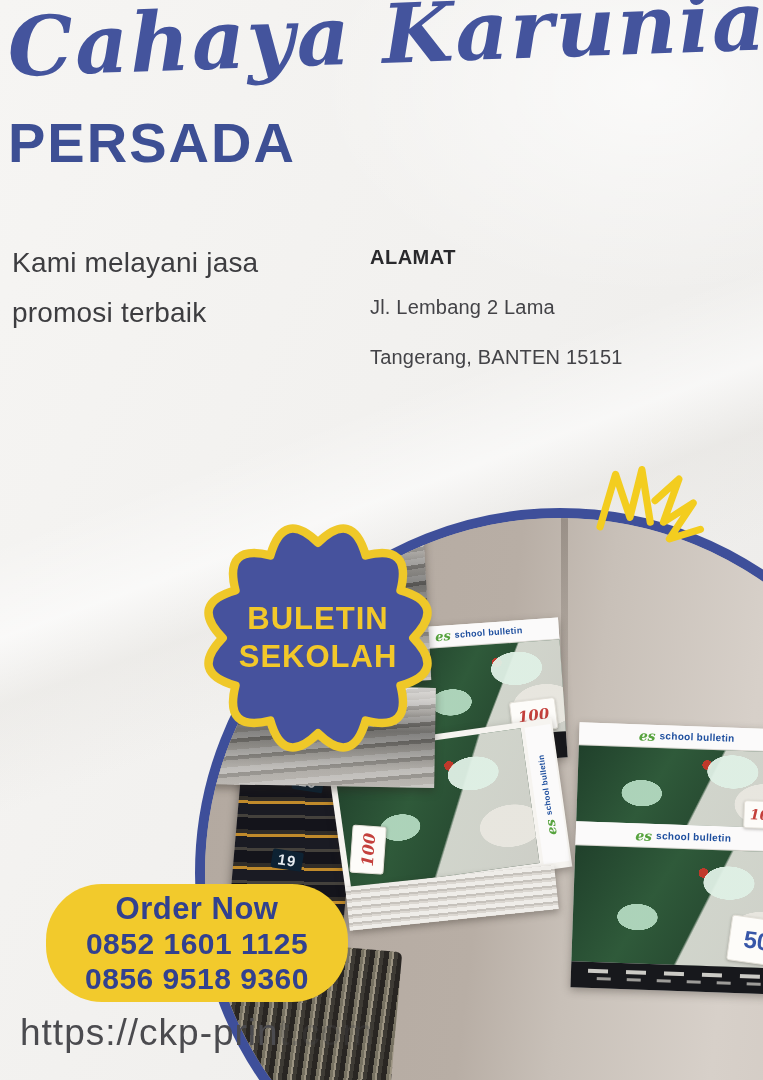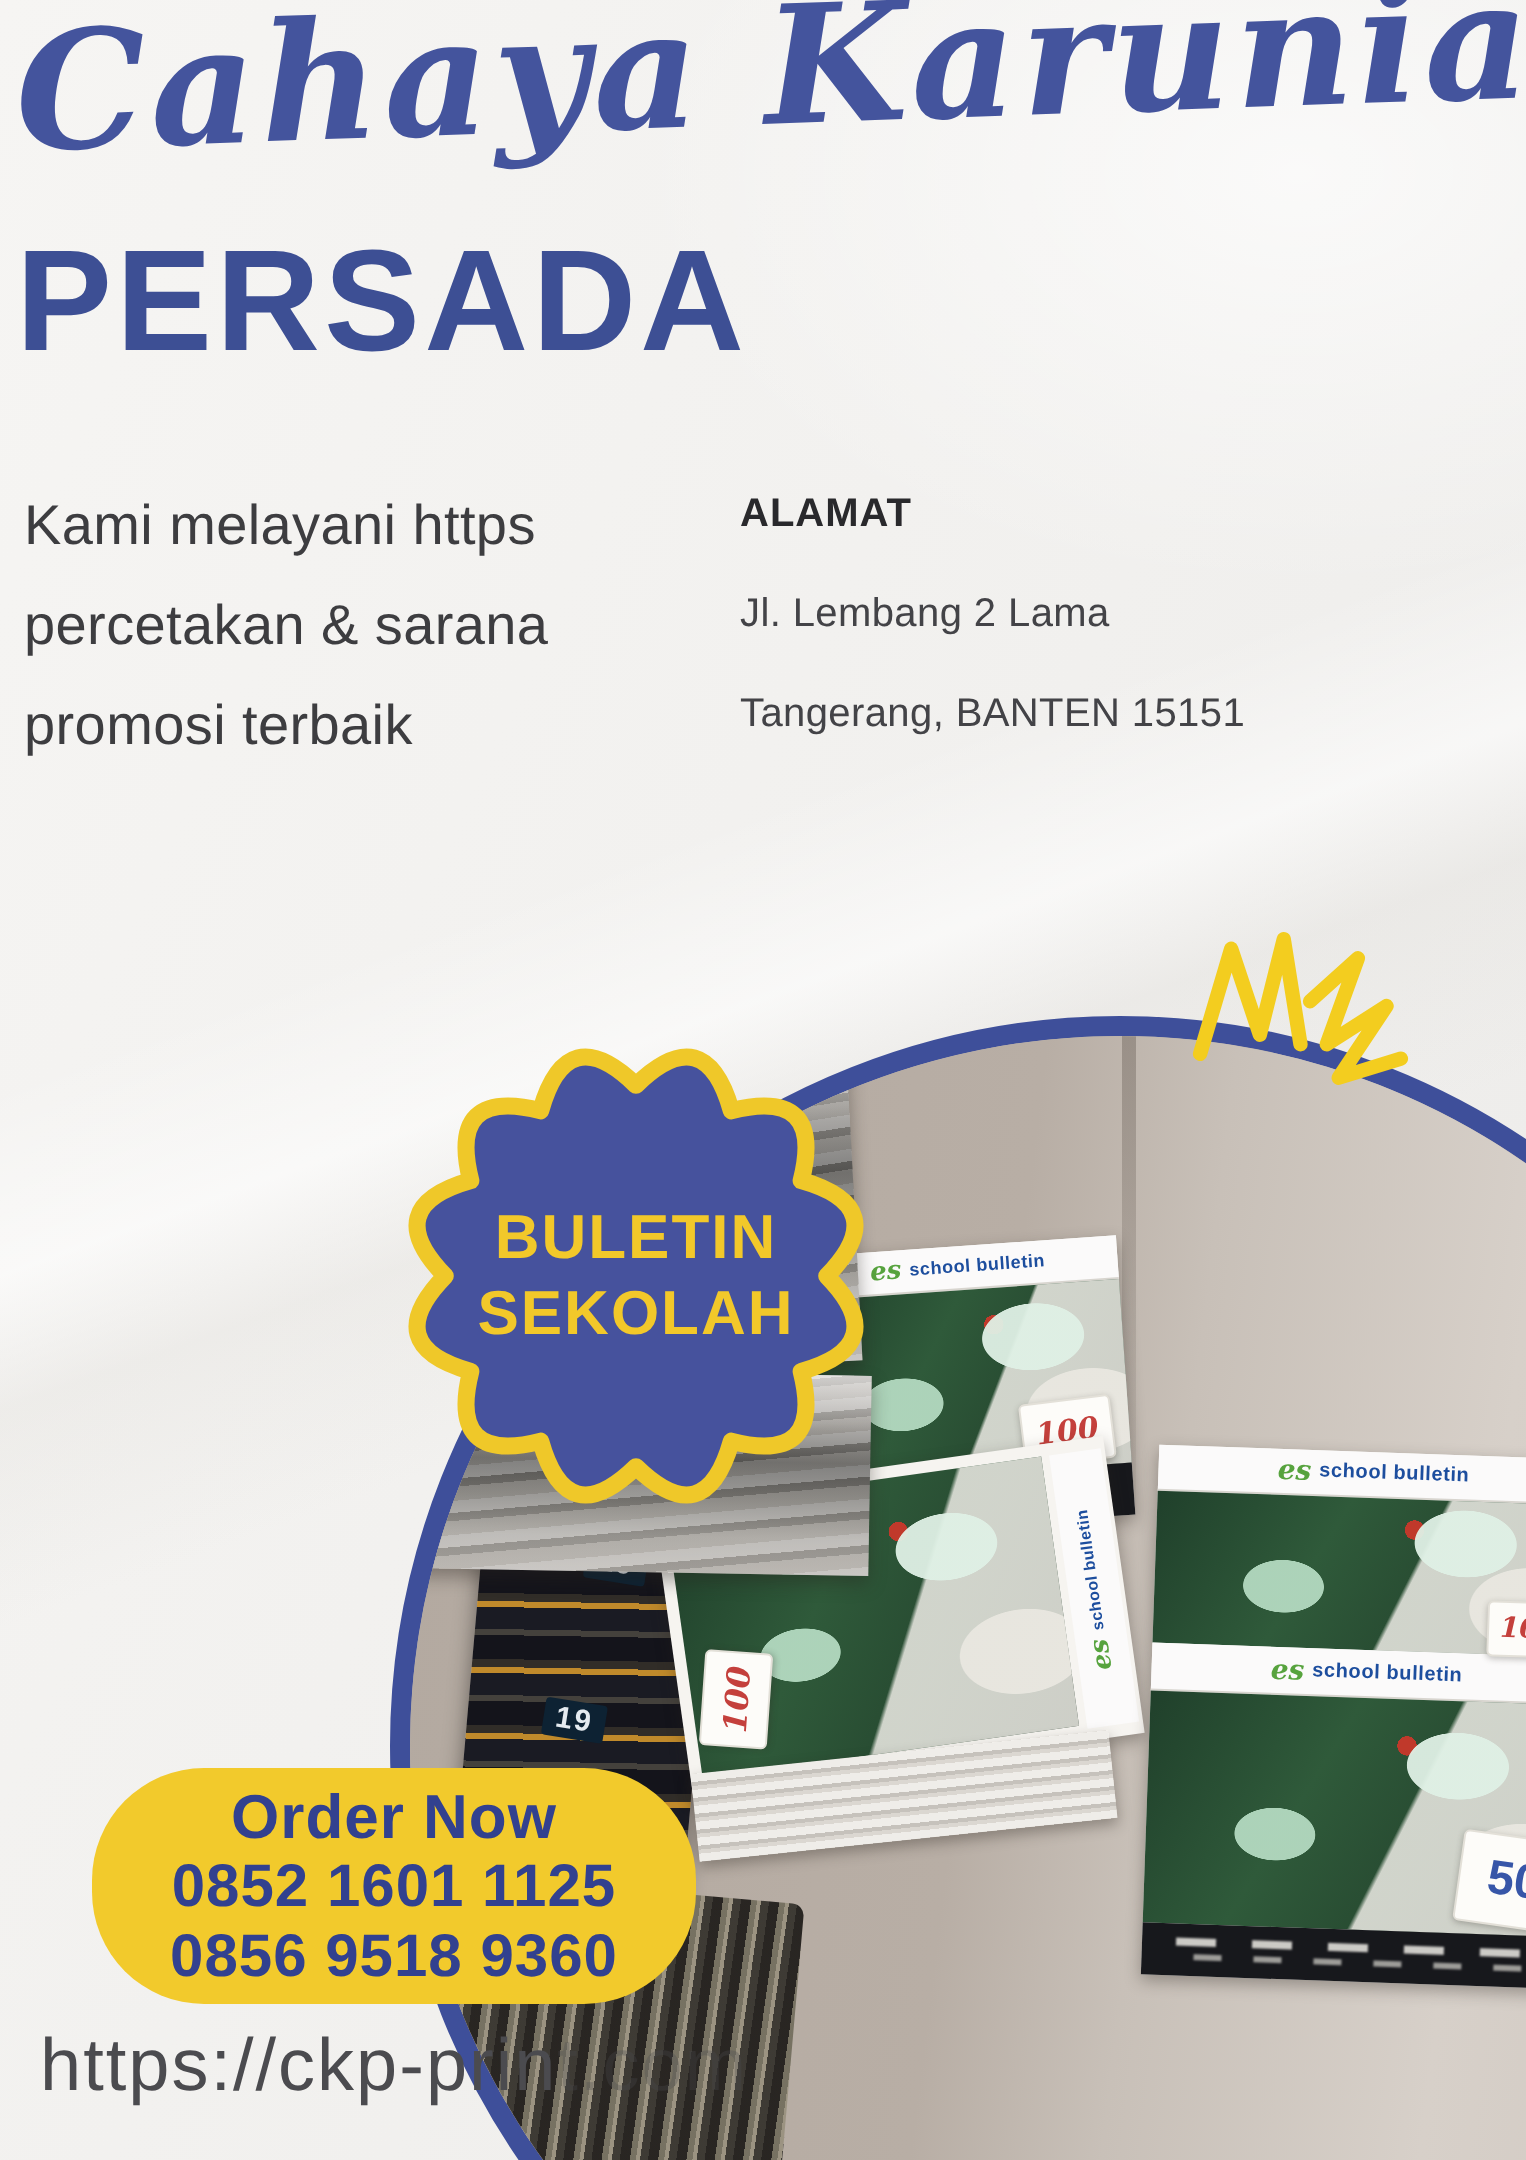--- a/index.html
+++ b/index.html
@@ -19,21 +19,21 @@
 
   
   .title-script{
     position:absolute;left:6px;top:-4px;z-index:3;
     font-family:"DejaVu Serif",serif;font-style:italic;font-weight:700;
     font-size:82px;line-height:1.25;color:#44549d;letter-spacing:2px;
     transform:rotate(-2deg);transform-origin:left top;white-space:nowrap;
   }
   .title-block{
     position:absolute;left:8px;top:112px;z-index:3;
-    font-size:72px;font-weight:800;letter-spacing:2px;color:#3d4f94;line-height:1.1;text-align:right;
+    font-size:56px;font-weight:800;letter-spacing:2px;color:#3d4f94;line-height:1.1;text-align:right;
   }
 
   
   .tagline{position:absolute;left:12px;top:238px;z-index:3;
     font-size:28px;line-height:50px;color:#3d3d40;letter-spacing:.2px;}
   .address{position:absolute;left:370px;top:232px;z-index:3;
     font-size:20px;line-height:50px;color:#434347;letter-spacing:.2px;}
   .address .heading{font-weight:800;color:#29292c;letter-spacing:.5px;}
 
   
@@ -131,22 +131,21 @@
 </head>
 <body>
 
 <div class="poster">
   <div class="bg-sheen"></div>
 
   <div class="title-script">Cahaya Karunia</div>
   <div class="title-block">PERSADA</div>
 
   <div class="tagline">
-    <div>Kami melayani https</div>
-    <div>percetakan &amp; sarana</div>
+    <div>Kami melayani jasa</div>
     <div>promosi terbaik</div>
   </div>
 
   <div class="address">
     <div class="heading">ALAMAT</div>
     <div>Jl. Lembang 2 Lama</div>
     <div>Tangerang, BANTEN 15151</div>
   </div>
 
   <svg class="scribble" width="134" height="98" viewBox="0 0 110 82">

